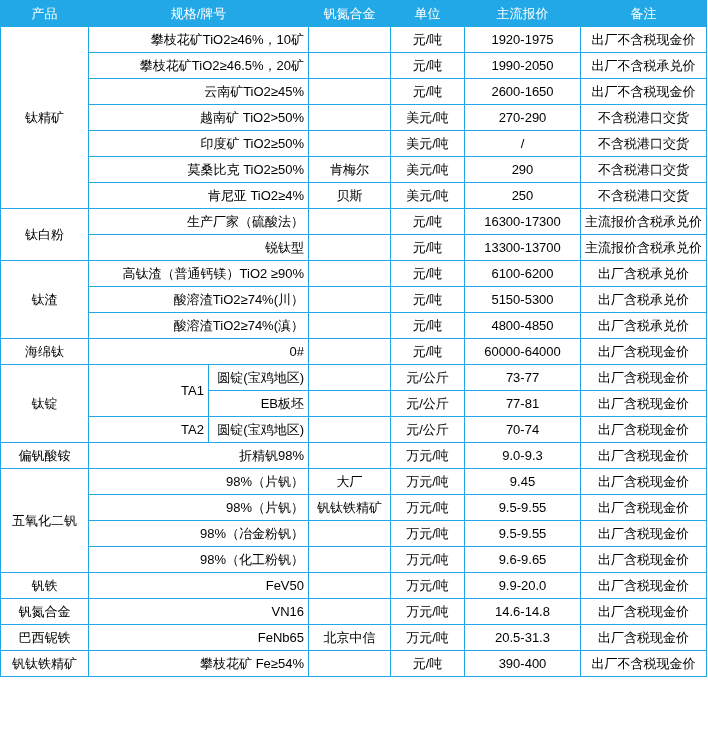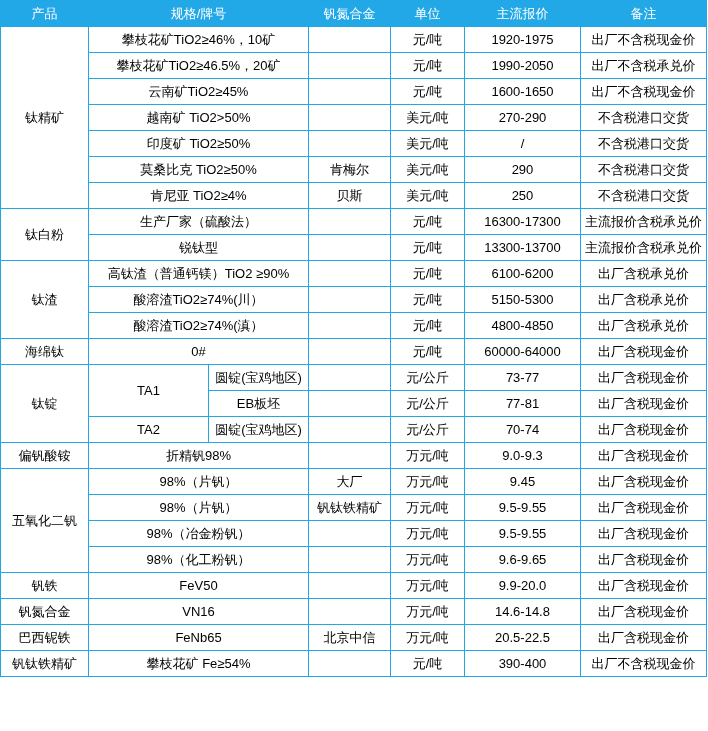--- a/index.html
+++ b/index.html
@@ -42,21 +42,21 @@
     height: 28px;
   }
   .c-prod   { width: 88px;  text-align: center; }
   .c-spec-a { width: 120px; text-align: left; padding-left: 6px; }
   .c-spec-b { width: 100px; text-align: left; padding-left: 6px; }
   .c-maker  { width: 82px;  text-align: center; }
   .c-unit   { width: 74px;  text-align: center; }
   .c-price  { width: 116px; text-align: center; }
   .c-note   { width: 126px; text-align: center; }
   td.ctr { text-align: center; }
-  td.left { text-align: center; padding-left: 6px; }
+  td.left { text-align: right; padding-left: 6px; }
   .note-cell { font-size: 12.5px; }
   .price-cell { font-size: 13px; }
 </style>
 </head>
 <body>
 
 <table class="price-table">
   <colgroup>
     <col class="c-prod">
     <col class="c-spec-a">
@@ -89,21 +89,21 @@
         <td class="left" colspan="2">攀枝花矿TiO2≥46.5%，20矿</td>
         <td class="ctr"></td>
         <td class="ctr">元/吨</td>
         <td class="ctr price-cell">1990-2050</td>
         <td class="ctr note-cell">出厂不含税承兑价</td>
       </tr>
       <tr>
         <td class="left" colspan="2">云南矿TiO2≥45%</td>
         <td class="ctr"></td>
         <td class="ctr">元/吨</td>
-        <td class="ctr price-cell">1600-1650</td>
+        <td class="ctr price-cell">2600-1650</td>
         <td class="ctr note-cell">出厂不含税现金价</td>
       </tr>
       <tr>
         <td class="left" colspan="2">越南矿 TiO2&gt;50%</td>
         <td class="ctr"></td>
         <td class="ctr">美元/吨</td>
         <td class="ctr price-cell">270-290</td>
         <td class="ctr note-cell">不含税港口交货</td>
       </tr>
       <tr>
@@ -247,21 +247,21 @@
         <td class="ctr"></td>
         <td class="ctr">万元/吨</td>
         <td class="ctr price-cell">14.6-14.8</td>
         <td class="ctr note-cell">出厂含税现金价</td>
       </tr>
       <tr>
         <td class="ctr">巴西铌铁</td>
         <td class="left" colspan="2">FeNb65</td>
         <td class="ctr">北京中信</td>
         <td class="ctr">万元/吨</td>
-        <td class="ctr price-cell">20.5-22.5</td>
+        <td class="ctr price-cell">20.5-31.3</td>
         <td class="ctr note-cell">出厂含税现金价</td>
       </tr>
       <tr>
         <td class="ctr">钒钛铁精矿</td>
         <td class="left" colspan="2">攀枝花矿 Fe≥54%</td>
         <td class="ctr"></td>
         <td class="ctr">元/吨</td>
         <td class="ctr price-cell">390-400</td>
         <td class="ctr note-cell">出厂不含税现金价</td>
       </tr>

